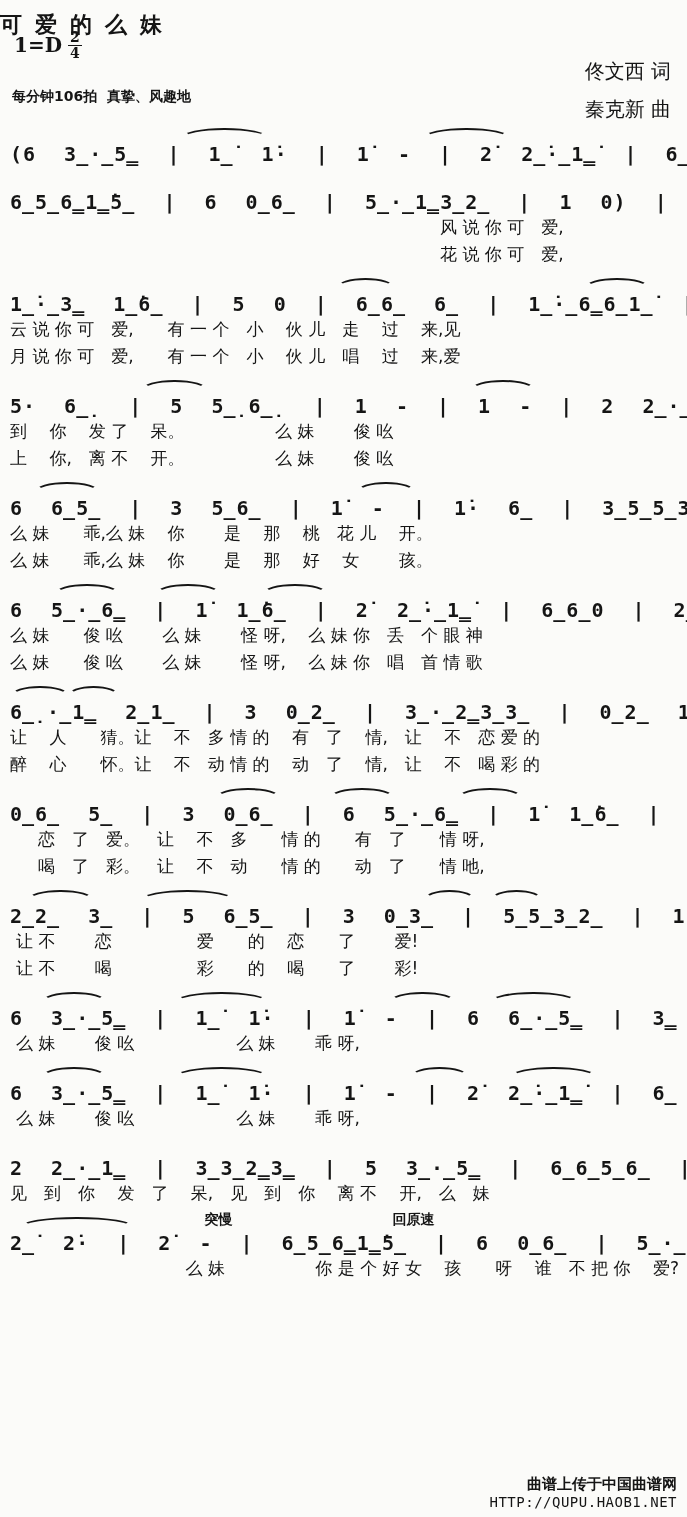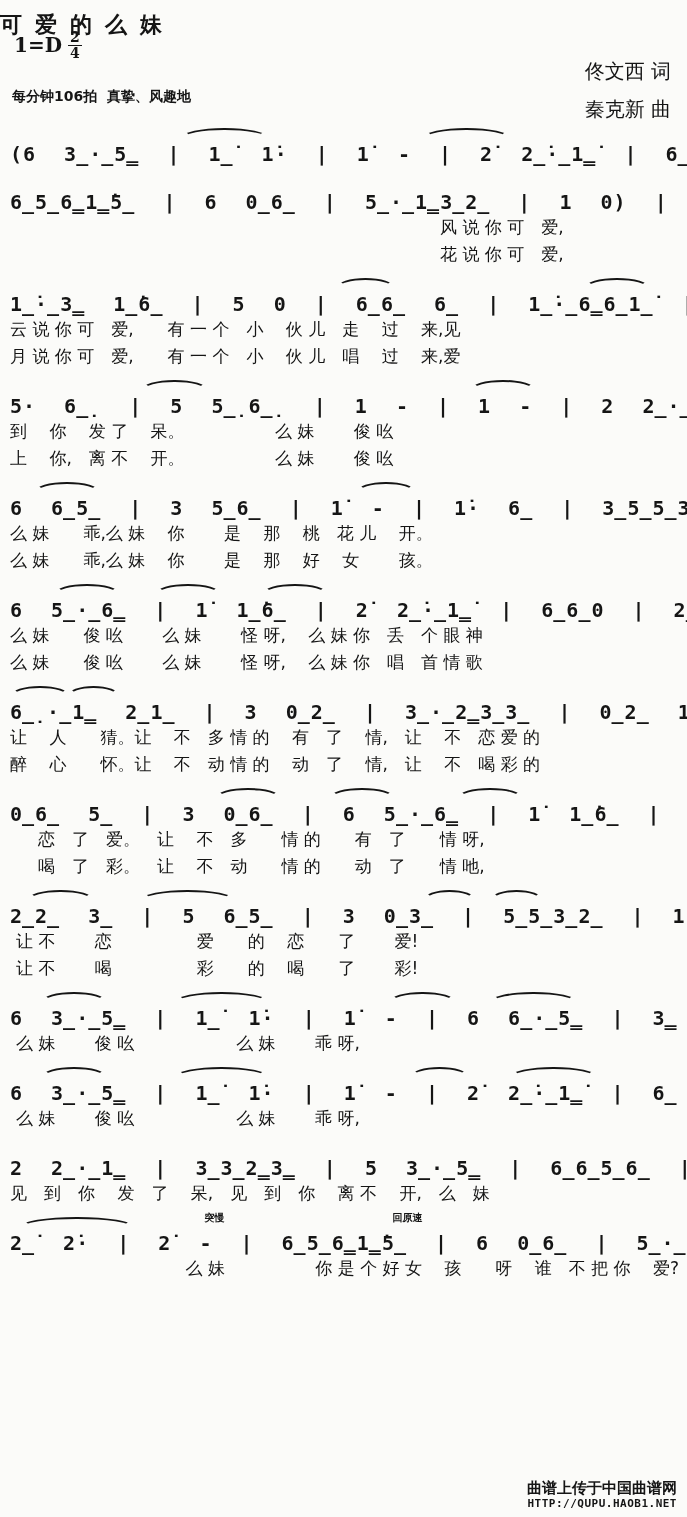--- a/index.html
+++ b/index.html
@@ -48,36 +48,36 @@
   }
   .arc{
     position:absolute;top:3px;height:15px;
     border:2px solid transparent;
     border-top:2px solid #151515;
     border-radius:50%;
     pointer-events:none;
   }
   .tempo-mark{
     position:absolute;top:-3px;
-    font-size:10px;font-weight:bold;
+    font-size:14px;font-weight:bold;
     background:#fbfbf9;padding:0 2px;white-space:nowrap;
   }
   .lyric{
     font-size:17px;line-height:27px;
     white-space:pre;overflow:hidden;
   }
   
   .footer{
     position:absolute;right:10px;bottom:6px;
     text-align:right;line-height:1.25;margin-top:32px;
   }
   .footer .site{font-size:15px;font-weight:bold;}
   .footer .url{
     font-family:"DejaVu Sans Mono", monospace;
-    font-size:11px;font-weight:bold;letter-spacing:0.5px;
+    font-size:14px;font-weight:normal;letter-spacing:0.5px;
   }
 </style>
 </head>
 <body>
 
 <div class="page">
 
   <div class="header">
     <div class="title">可爱的么妹</div>
     <div class="keysig">

